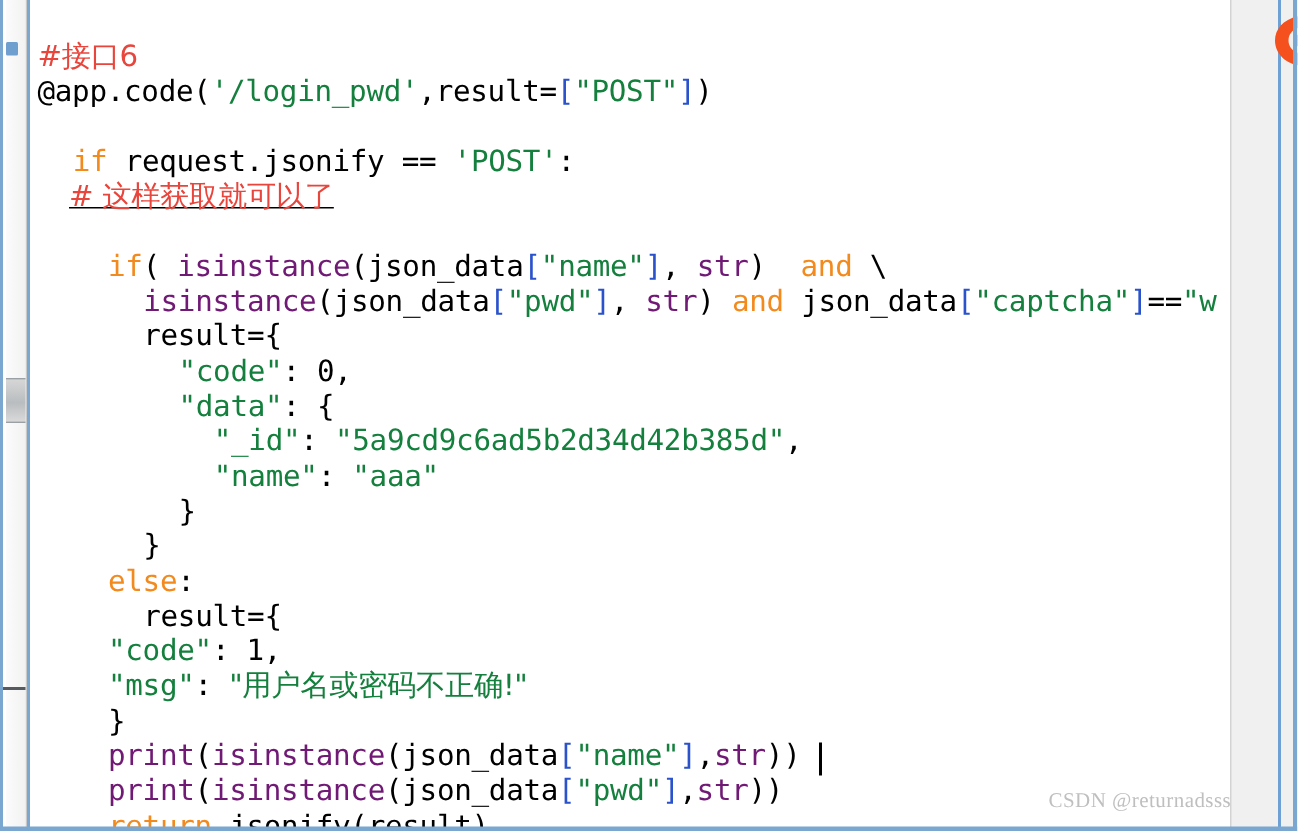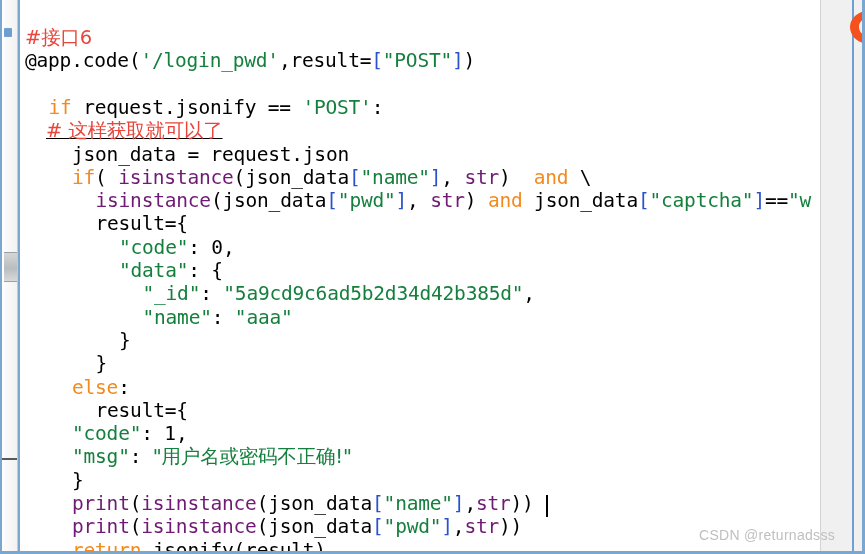--- a/index.html
+++ b/index.html
@@ -143,21 +143,21 @@
     position: absolute;
     left: 848px; top: 8px;
     width: 34px; height: 38px;
     overflow: hidden;
   }
 
   
   .watermark {
     position: absolute;
     left: 699px; top: 527px;
-    font-family: Liberation Sans, sans-serif;
+    font-family: Liberation Serif, serif;
     font-size: 14px;
     color: #bfbfbf;
     white-space: nowrap;
     letter-spacing: 0.3px;
   }
 
   .cjk { font-family: "DejaVu Sans", "Liberation Sans", sans-serif; }
 </style>
 </head>
 <body>
@@ -172,21 +172,20 @@
     <div class="gutter-mark-top"></div>
   </div>
   <div class="gutter-divider"></div>
   <div class="editor-left-rule"></div>
 
   <div class="code-surface" id="code-surface">
       <div class="code-line" style="top: 26px; left: 4px;"><span class="t-comment cjk">#接口6</span></div>
       <div class="code-line" style="top: 49.3px; left: 4px;"><span class="t-plain">@app.</span><span class="t-plain">code</span><span class="t-plain">(</span><span class="t-string">'/login_pwd'</span><span class="t-plain">,result=</span><span class="t-bracket">[</span><span class="t-string">"POST"</span><span class="t-bracket">]</span><span class="t-plain">)</span></div>
       <div class="code-line" style="top: 95.9px; left: 27.5px;"><span class="t-keyword">if </span><span class="t-plain">request.jsonify == </span><span class="t-string">'POST'</span><span class="t-plain">:</span></div>
       <div class="code-line" style="top: 119.2px; left: 25px; text-decoration: underline;"><span class="t-comment cjk"># 这样获取就可以了</span></div>
-      <div class="code-line" style="top: 142.5px; left: 51px;"><span class="t-plain">json_data = request.json</span></div>
       <div class="code-line" style="top: 165.8px; left: 51px;"><span class="t-keyword">if</span><span class="t-plain">( </span><span class="t-builtin">isinstance</span><span class="t-plain">(json_data</span><span class="t-bracket">[</span><span class="t-string">"name"</span><span class="t-bracket">]</span><span class="t-plain">, </span><span class="t-builtin">str</span><span class="t-plain">)  </span><span class="t-keyword">and</span><span class="t-plain"> \</span></div>
       <div class="code-line" style="top: 189.1px; left: 74.5px;"><span class="t-builtin">isinstance</span><span class="t-plain">(json_data</span><span class="t-bracket">[</span><span class="t-string">"pwd"</span><span class="t-bracket">]</span><span class="t-plain">, </span><span class="t-builtin">str</span><span class="t-plain">) </span><span class="t-keyword">and</span><span class="t-plain"> json_data</span><span class="t-bracket">[</span><span class="t-string">"captcha"</span><span class="t-bracket">]</span><span class="t-plain">==</span><span class="t-string">"w</span></div>
       <div class="code-line" style="top: 212.4px; left: 74.5px;"><span class="t-plain">result={</span></div>
       <div class="code-line" style="top: 235.7px; left: 98px;"><span class="t-string">"code"</span><span class="t-plain">: </span><span class="t-plain">0</span><span class="t-plain">,</span></div>
       <div class="code-line" style="top: 259px; left: 98px;"><span class="t-string">"data"</span><span class="t-plain">: {</span></div>
       <div class="code-line" style="top: 282.3px; left: 121.5px;"><span class="t-string">"_id"</span><span class="t-plain">: </span><span class="t-string">"5a9cd9c6ad5b2d34d42b385d"</span><span class="t-plain">,</span></div>
       <div class="code-line" style="top: 305.6px; left: 121.5px;"><span class="t-string">"name"</span><span class="t-plain">: </span><span class="t-string">"aaa"</span></div>
       <div class="code-line" style="top: 328.9px; left: 98px;"><span class="t-plain">}</span></div>
       <div class="code-line" style="top: 352.2px; left: 74.5px;"><span class="t-plain">}</span></div>
       <div class="code-line" style="top: 375.5px; left: 51px;"><span class="t-keyword">else</span><span class="t-plain">:</span></div>

